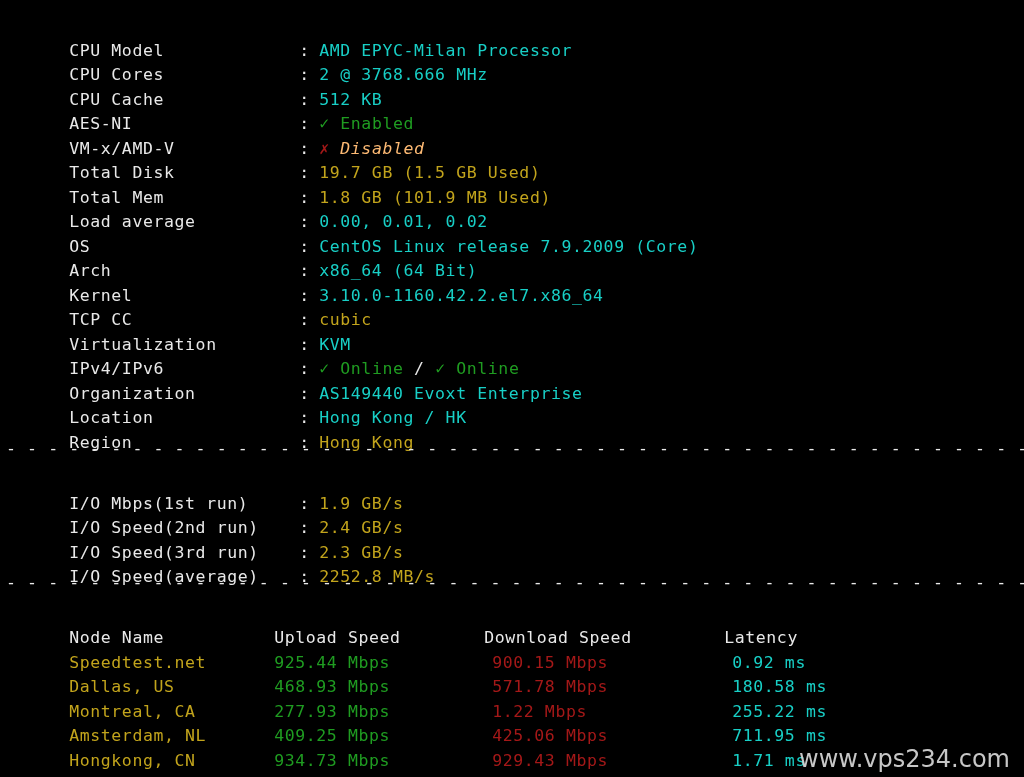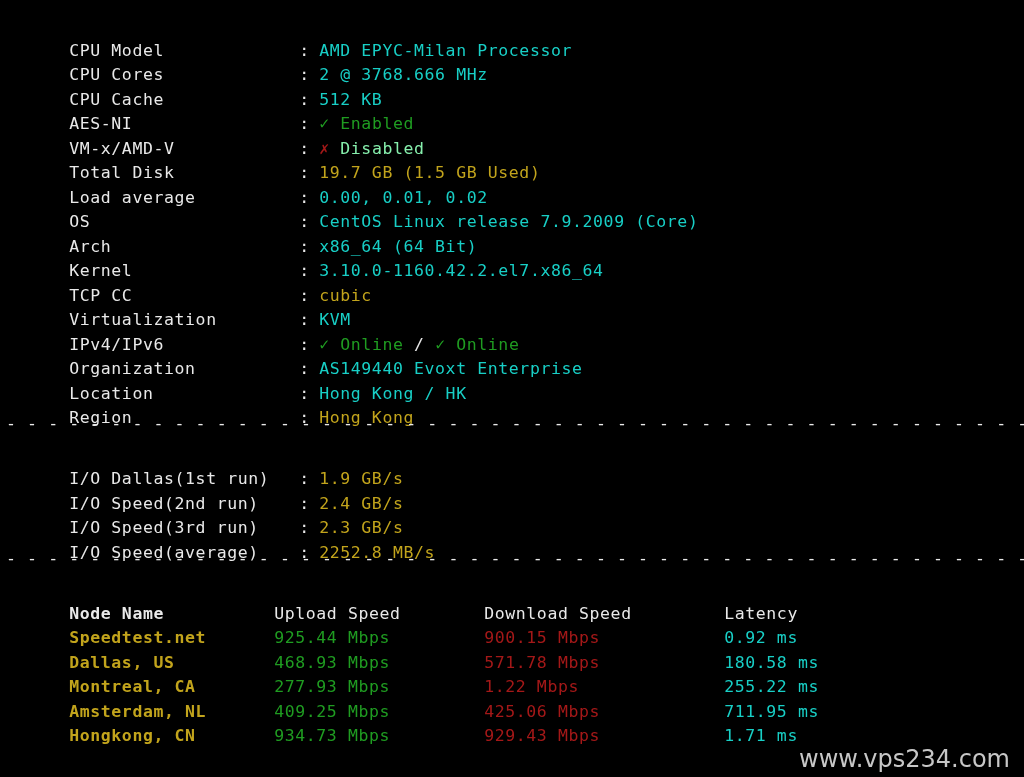--- a/index.html
+++ b/index.html
@@ -46,39 +46,39 @@
 
   .io-label {
     display: inline-block;
     width: 230px;
     color: #e9e9e9;
   }
 
   .v-cyan   { color: #18cfc6; }
   .v-gold   { color: #c2a41c; }
   .v-green  { color: #1f9c21; }
-  .v-red    { color: #a41818; }
+  .v-red    { color: #a41818; margin-left: 8px; }
 
   .ok-mark   { color: #1f9c21; }
   .bad-mark  { color: #a41818; }
   .ok-text   { color: #1f9c21; }
-  .bad-text  { color: #86efac; }
+  .bad-text  { color: #fdba74; font-style: italic; }
   .slash     { color: #e9e9e9; }
 
   .sep {
     white-space: pre;
     height: 24.5px;
     color: #e9e9e9;
     overflow: hidden;
   }
   .spacer-sm { height: 6px; }
 
   
   .st-row { white-space: pre; height: 24.5px; }
-  .c-node { display: inline-block; width: 205px; font-weight: bold; }
+  .c-node { display: inline-block; width: 205px; }
   .c-up   { display: inline-block; width: 210px; }
   .c-down { display: inline-block; width: 240px; }
   .c-lat  { display: inline-block; }
 
   .hdr { color: #e9e9e9; }
 
   #watermark {
     position: absolute;
     right: 14px;
     bottom: 6px;
@@ -114,20 +114,23 @@
     </div>
 
     <div class="line">
       <span class="label">VM-x/AMD-V</span><span class="colon">:</span><span class="bad-mark">✗</span><span class="bad-text"> <span>Disabled</span></span>
     </div>
 
     <div class="line">
       <span class="label">Total Disk</span><span class="colon">:</span><span class="v-gold">19.7 GB (1.5 GB Used)</span>
     </div>
 
+    <div class="line">
+      <span class="label">Total Mem</span><span class="colon">:</span><span class="v-gold">1.8 GB (101.9 MB Used)</span>
+    </div>
 
 
     <div class="line">
       <span class="label">Load average</span><span class="colon">:</span><span class="v-cyan">0.00, 0.01, 0.02</span>
     </div>
 
     <div class="line">
       <span class="label">OS</span><span class="colon">:</span><span class="v-cyan">CentOS Linux release 7.9.2009 (Core)</span>
     </div>
 
@@ -167,21 +170,21 @@
 
   <div class="spacer-sm"></div>
 
   <div class="sep">- - - - - - - - - - - - - - - - - - - - - - - - - - - - - - - - - - - - - - - - - - - - - - - - - - - -</div>
 
   <div class="spacer-sm"></div>
 
   <div>
 
     <div class="line">
-      <span class="io-label">I/O Dallas(1st run)</span><span class="colon">:</span><span class="v-gold">1.9 GB/s</span>
+      <span class="io-label">I/O Mbps(1st run)</span><span class="colon">:</span><span class="v-gold">1.9 GB/s</span>
     </div>
 
     <div class="line">
       <span class="io-label">I/O Speed(2nd run)</span><span class="colon">:</span><span class="v-gold">2.4 GB/s</span>
     </div>
 
     <div class="line">
       <span class="io-label">I/O Speed(3rd run)</span><span class="colon">:</span><span class="v-gold">2.3 GB/s</span>
     </div>
 

